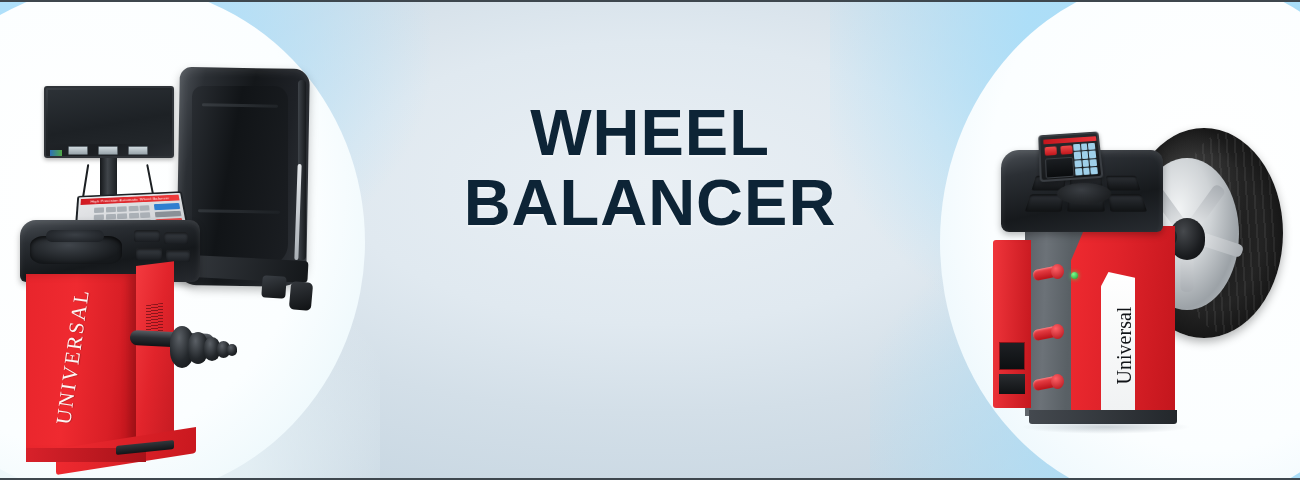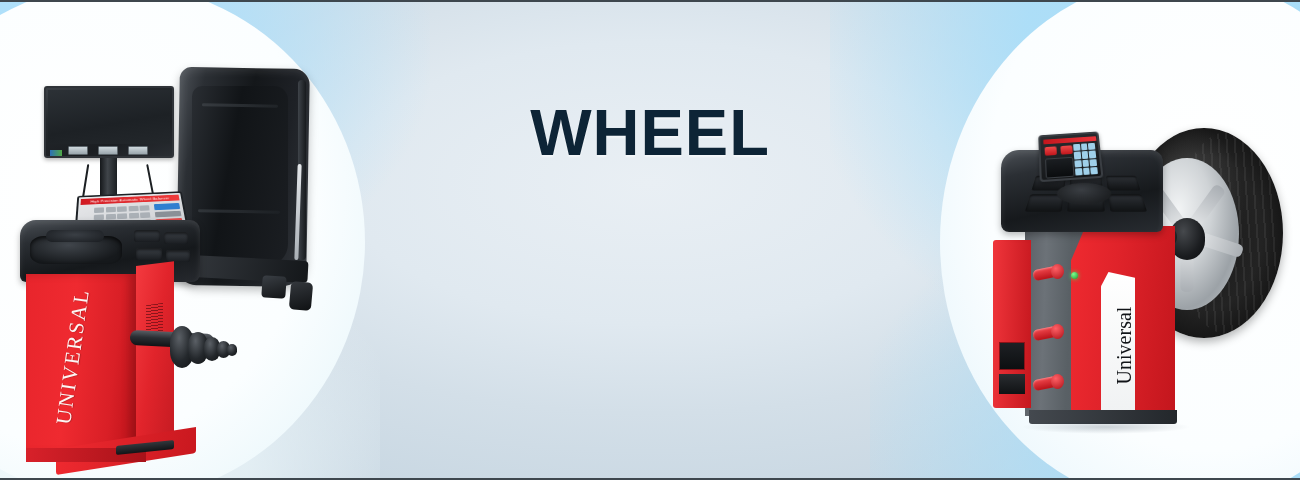--- a/index.html
+++ b/index.html
@@ -339,20 +339,21 @@
     <div class="lm" id="lm-shaft"></div>
     <div class="lm lm-cone" id="lm-cone1"></div>
     <div class="lm lm-cone" id="lm-cone2"></div>
     <div class="lm lm-cone" id="lm-cone3"></div>
     <div class="lm lm-cone" id="lm-cone4"></div>
     <div class="lm lm-cone" id="lm-cone5"></div>
   </div>
 
   <div id="center">
     <div class="headline">WHEEL</div>
+    <div class="headline">BALANCER</div>
   </div>
 
   <div id="machine-right">
     <div class="rm" id="rm-tire"></div>
     <div class="rm" id="rm-tread"></div>
     <div class="rm" id="rm-rim">
       <div class="rm-spoke" style="transform:translate(-50%,0) rotate(0deg);"></div>
       <div class="rm-spoke" style="transform:translate(-50%,0) rotate(72deg);"></div>
       <div class="rm-spoke" style="transform:translate(-50%,0) rotate(144deg);"></div>
       <div class="rm-spoke" style="transform:translate(-50%,0) rotate(216deg);"></div>

